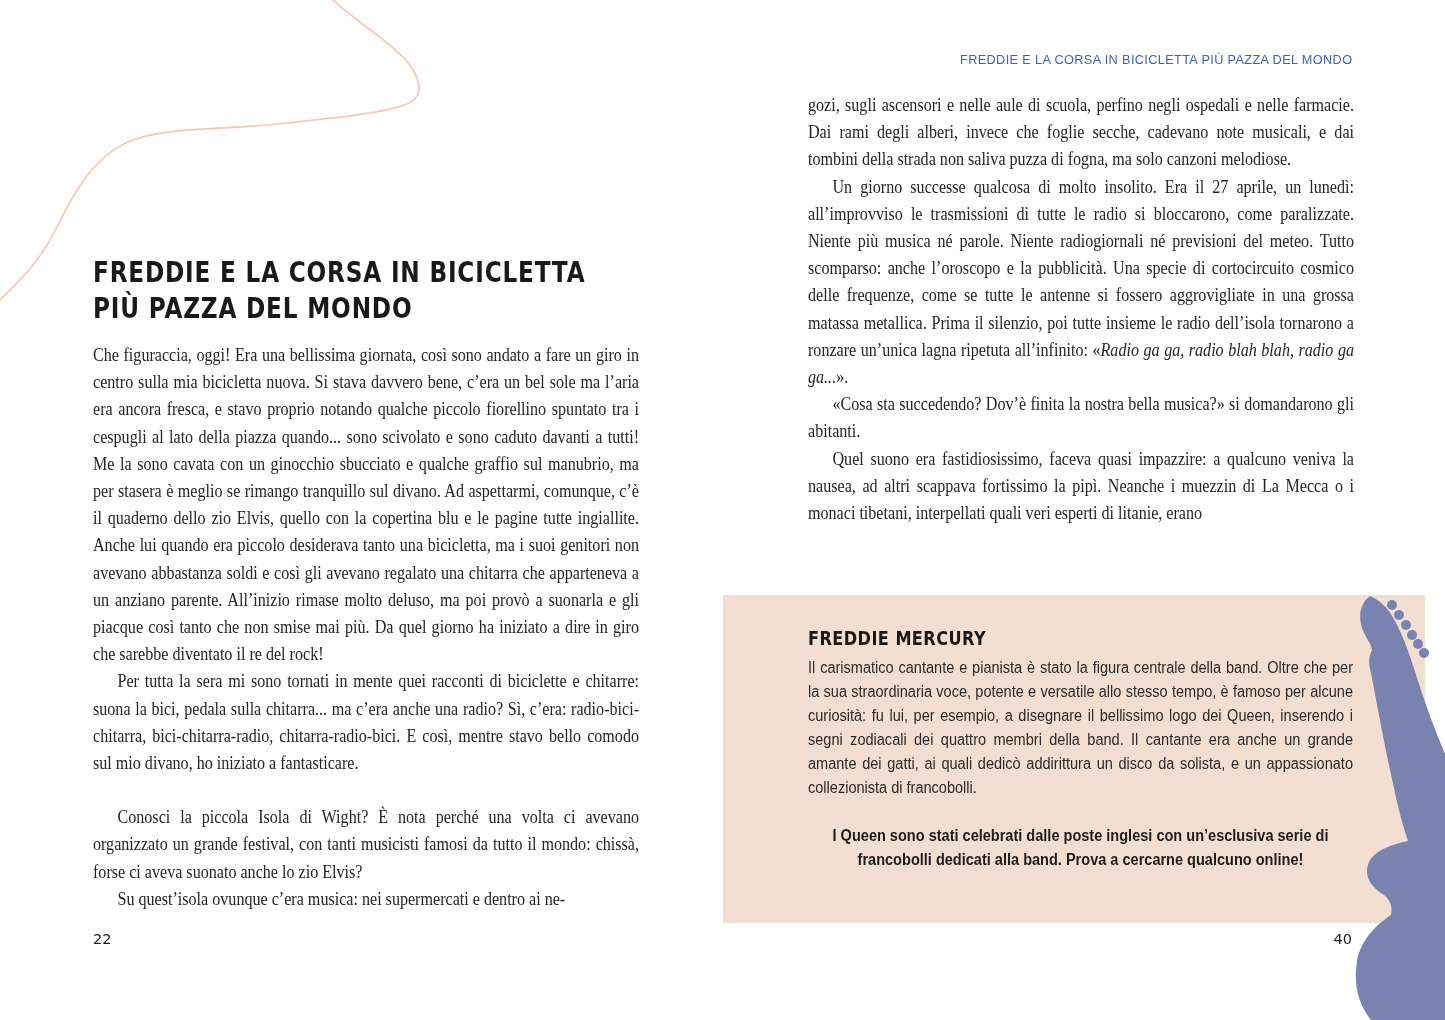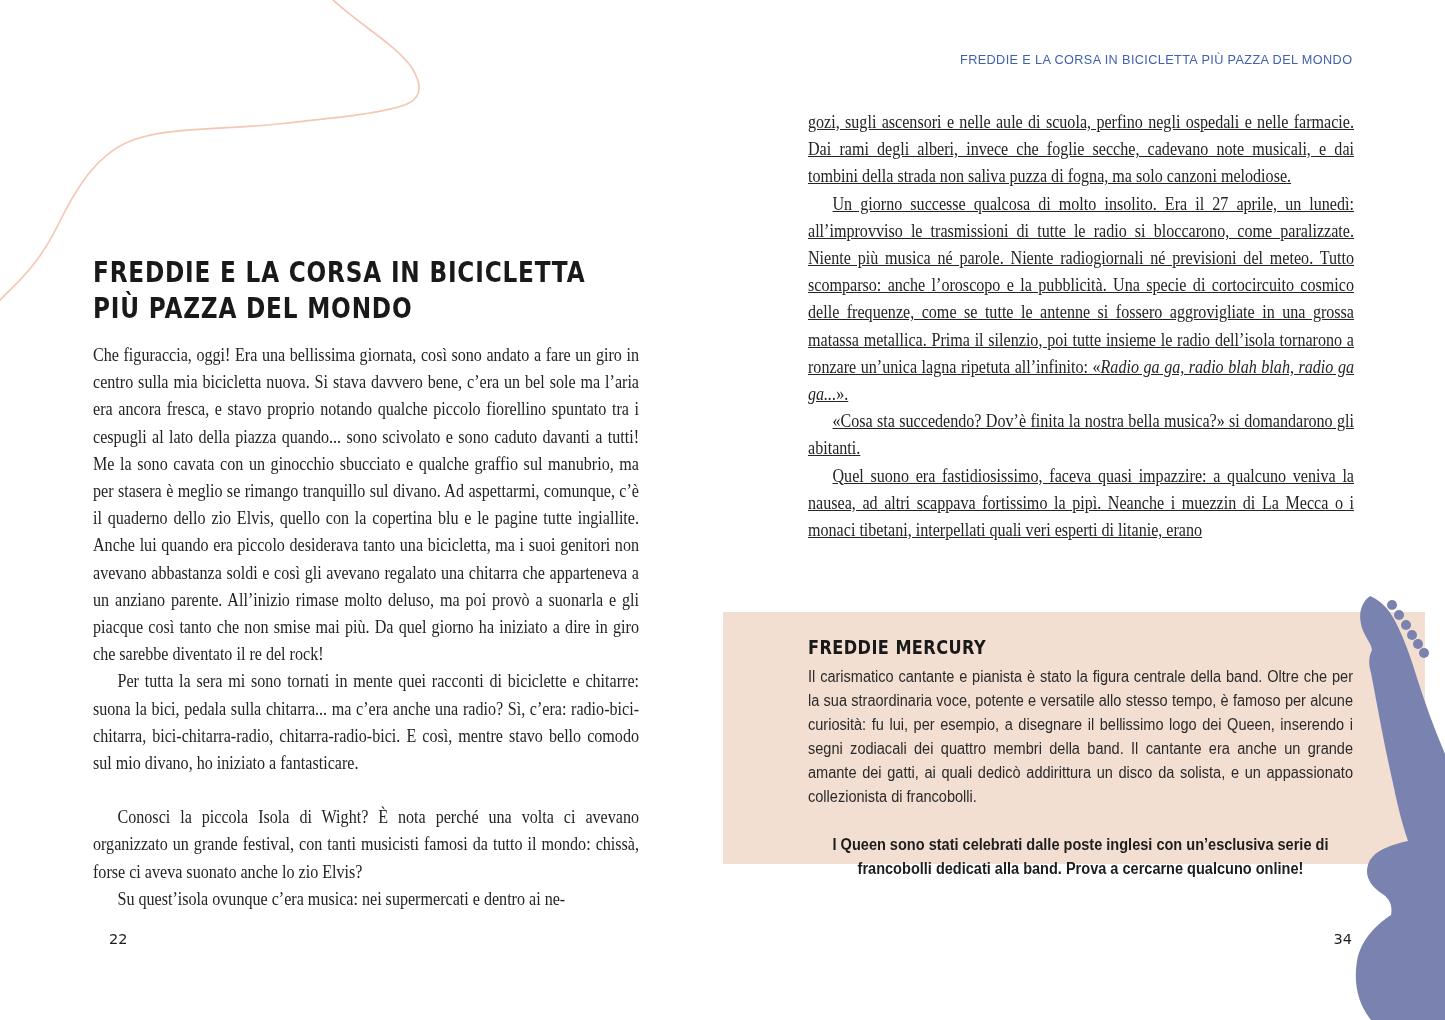--- a/index.html
+++ b/index.html
@@ -50,28 +50,28 @@
   
   .running-header{
     position:absolute;top:52px;right:93px;z-index:1;
     font-family:"Liberation Sans", sans-serif;
     font-size:13.5px;letter-spacing:0.4px;
     color:var(--header-blue);
     transform:scaleX(0.94);
     transform-origin:100% 0;
     white-space:nowrap;
   }
-  .right-col{position:absolute;left:808px;top:109px;width:546px;z-index:1;text-decoration:underline;}
+  .right-col{position:absolute;left:808px;top:92px;width:546px;z-index:1;}
 
   
   .info-box{
-    position:absolute;left:723px;top:612px;width:702px;height:252px;
+    position:absolute;left:723px;top:595px;width:702px;height:328px;
     background:var(--box-peach);
     z-index:2;
-    padding:22px 0 0 85px;
+    padding:30px 0 0 85px;
   }
   .info-box-title{
     font-family:"DejaVu Sans", sans-serif;
     font-weight:800;
     font-size:19px;line-height:26px;
     letter-spacing:0.5px;
     color:#191919;
     transform:scaleX(0.85);
     transform-origin:0 0;
     white-space:nowrap;
@@ -98,21 +98,21 @@
     margin-top:24px;
   }
 
   
   .guitar-svg{position:absolute;left:1318px;top:592px;z-index:3;}
 
   
   .page-num{
     position:absolute;top:931px;z-index:4;
     font-family:"DejaVu Sans", sans-serif;
-    font-size:14.5px;color:#1d1d1d;margin-left:16px;
+    font-size:14.5px;color:#1d1d1d;
   }
   .page-num.left{left:93px;}
   .page-num.right{right:93px;}
 </style>
 </head>
 <body>
 
 <div class="spread">
 
   <svg class="deco-svg" width="1445" height="1020" viewBox="0 0 1445 1020" aria-hidden="true">
@@ -176,15 +176,15 @@
                C 71 17, 62 8, 52 4 Z"></path>
       <circle cx="74" cy="13" r="5"></circle>
       <circle cx="81" cy="23" r="5"></circle>
       <circle cx="88" cy="33" r="5"></circle>
       <circle cx="94" cy="43" r="5"></circle>
       <circle cx="100" cy="52" r="5"></circle>
       <circle cx="106" cy="61" r="5"></circle>
     </g>
   </svg>
 
-  <div class="page-num right">34</div>
+  <div class="page-num right">40</div>
 
 </div>
 
 </body></html>

